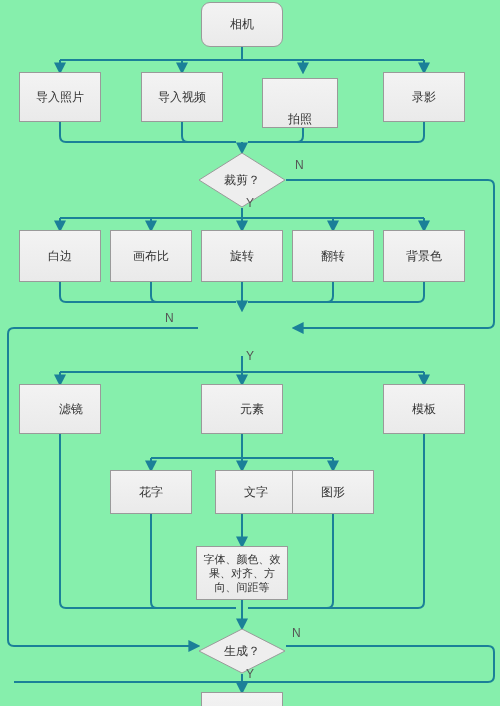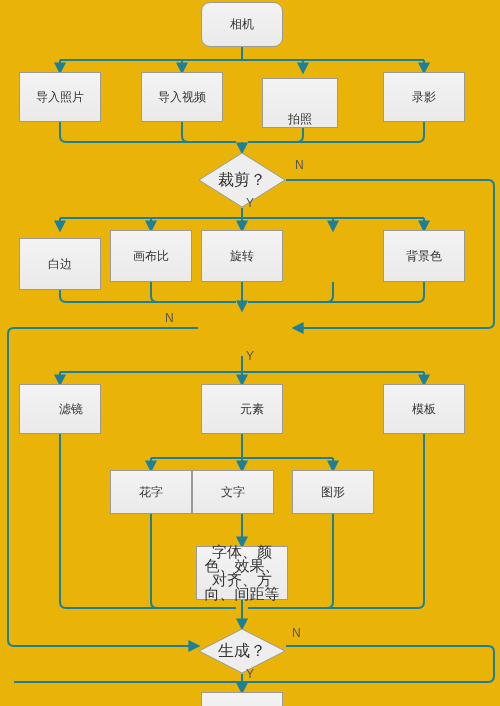--- a/index.html
+++ b/index.html
@@ -7,21 +7,21 @@
     padding: 0;
     background: #ffffff;
   }
   body {
     font-family: "Liberation Sans", "DejaVu Sans", sans-serif;
   }
   #canvas {
     position: relative;
     width: 500px;
     height: 706px;
-    background: #eab308;
+    background: #86efac;
     overflow: hidden;
   }
   svg#wires {
     position: absolute;
     left: 0;
     top: 0;
     width: 500px;
     height: 706px;
     pointer-events: none;
   }
@@ -36,39 +36,39 @@
     font-size: 12px;
     line-height: 15px;
     background: linear-gradient(180deg, #f3f3f3 0%, #eaeaea 100%);
     border: 1px solid #9a9a9a;
     z-index: 2;
   }
   .node.rounded {
     border-radius: 9px;
   }
   .node.multiline {
-    font-size: 15px;
+    font-size: 11px;
     line-height: 14px;
     padding: 2px 6px;
   }
   .diamond {
     position: absolute;
     z-index: 2;
   }
   .diamond .dlabel {
     position: absolute;
     left: 0;
     top: 0;
     width: 100%;
     height: 100%;
     display: flex;
     align-items: center;
     justify-content: center;
     color: #333333;
-    font-size: 16px;
+    font-size: 12px;
     white-space: nowrap;
   }
   .edge-label {
     position: absolute;
     color: #555555;
     font-size: 12px;
     z-index: 3;
     background: transparent;
   }
 </style>
@@ -163,50 +163,53 @@
 
   <div class="diamond" style="left:198px; top:152px; width:88px; height:56px;">
     <svg viewBox="0 0 88 56" width="88" height="56" xmlns="http://www.w3.org/2000/svg">
       <polygon points="44,1 87,28 44,55 1,28" fill="#eeeeee" stroke="#9a9a9a" stroke-width="1"></polygon>
     </svg>
     <div class="dlabel">裁剪？</div>
   </div>
   <div class="edge-label" style="left:295px; top:158px;">N</div>
   <div class="edge-label" style="left:246px; top:196px;">Y</div>
 
-  <div class="node" style="left:19px; top:230px; width:82px; height:52px;margin-top:8px;">
+  <div class="node" style="left:19px; top:230px; width:82px; height:52px;">
     <span>白边</span>
   </div>
   <div class="node" style="left:110px; top:230px; width:82px; height:52px;">
     <span>画布比</span>
   </div>
   <div class="node" style="left:201px; top:230px; width:82px; height:52px;">
     <span>旋转</span>
   </div>
+  <div class="node" style="left:292px; top:230px; width:82px; height:52px;">
+    <span>翻转</span>
+  </div>
   <div class="node" style="left:383px; top:230px; width:82px; height:52px;">
     <span>背景色</span>
   </div>
 
   <div class="edge-label" style="left:165px; top:311px;">N</div>
   <div class="edge-label" style="left:246px; top:349px;">Y</div>
 
   <div class="node" style="left:19px; top:384px; width:82px; height:50px;padding-left:22px;">
     <span>滤镜</span>
   </div>
   <div class="node" style="left:201px; top:384px; width:82px; height:50px;padding-left:20px;">
     <span>元素</span>
   </div>
   <div class="node" style="left:383px; top:384px; width:82px; height:50px;">
     <span>模板</span>
   </div>
 
   <div class="node" style="left:110px; top:470px; width:82px; height:44px;">
     <span>花字</span>
   </div>
-  <div class="node" style="left:192px; top:470px; width:82px; height:44px;">
+  <div class="node" style="left:215px; top:470px; width:82px; height:44px;">
     <span>文字</span>
   </div>
   <div class="node" style="left:292px; top:470px; width:82px; height:44px;">
     <span>图形</span>
   </div>
 
   <div class="node multiline" style="left:196px; top:546px; width:92px; height:54px;">
     <span>字体、颜色、效果、对齐、方向、间距等</span>
   </div>
 

